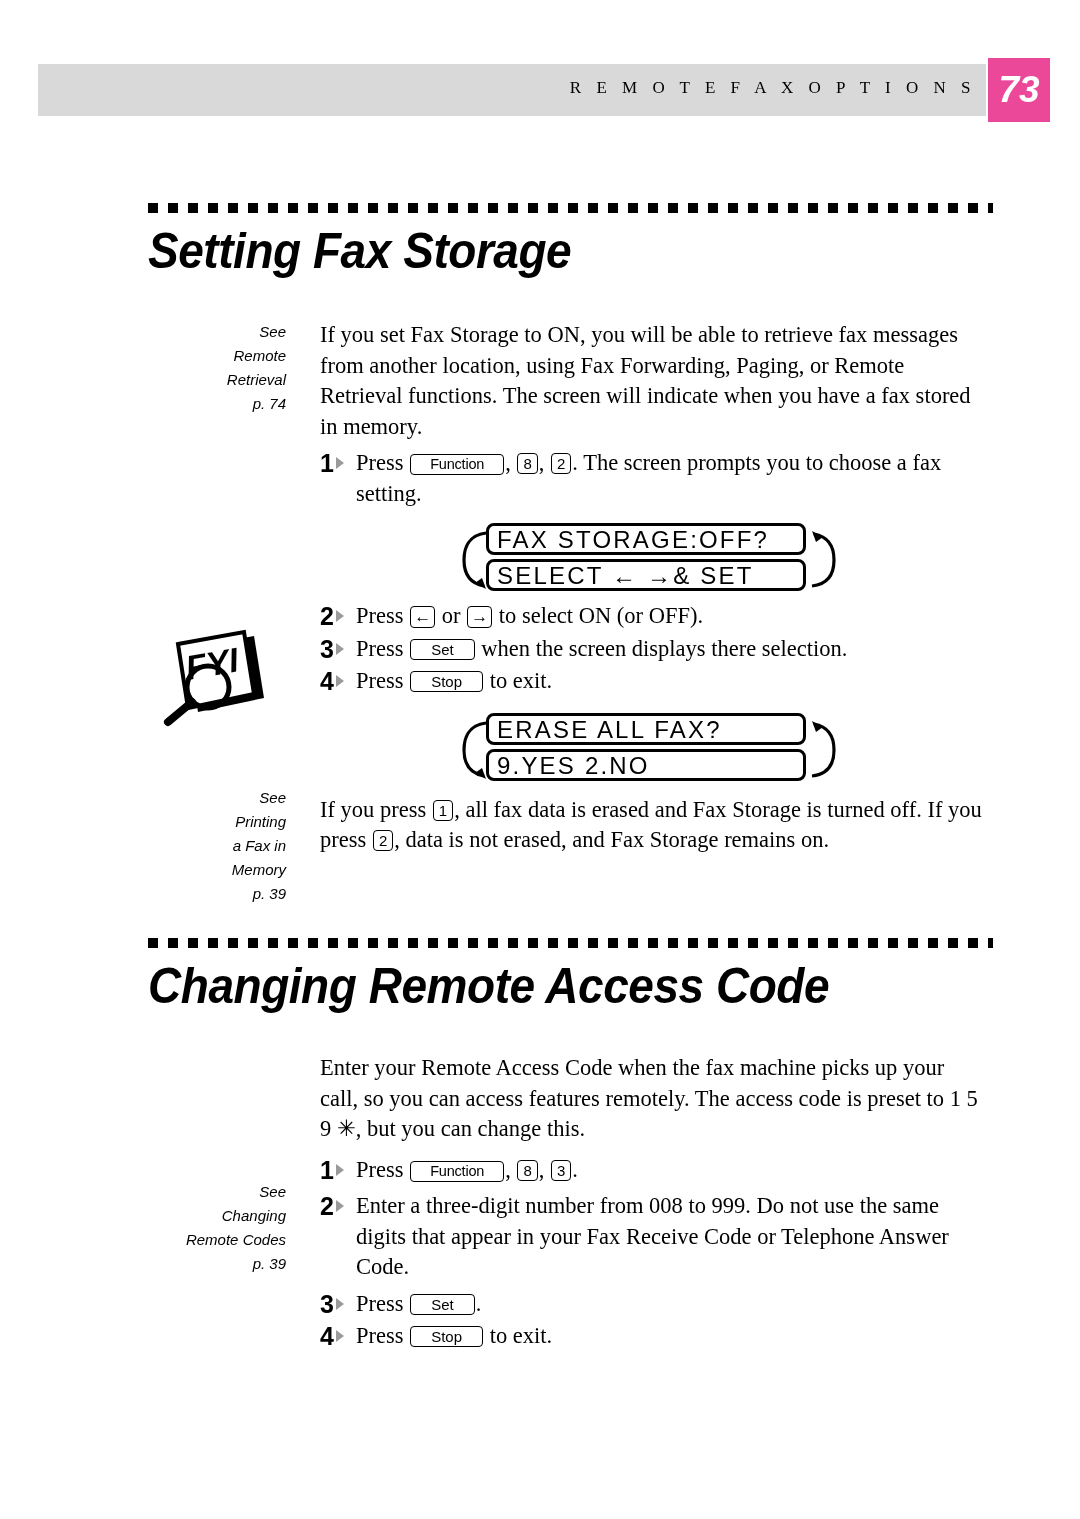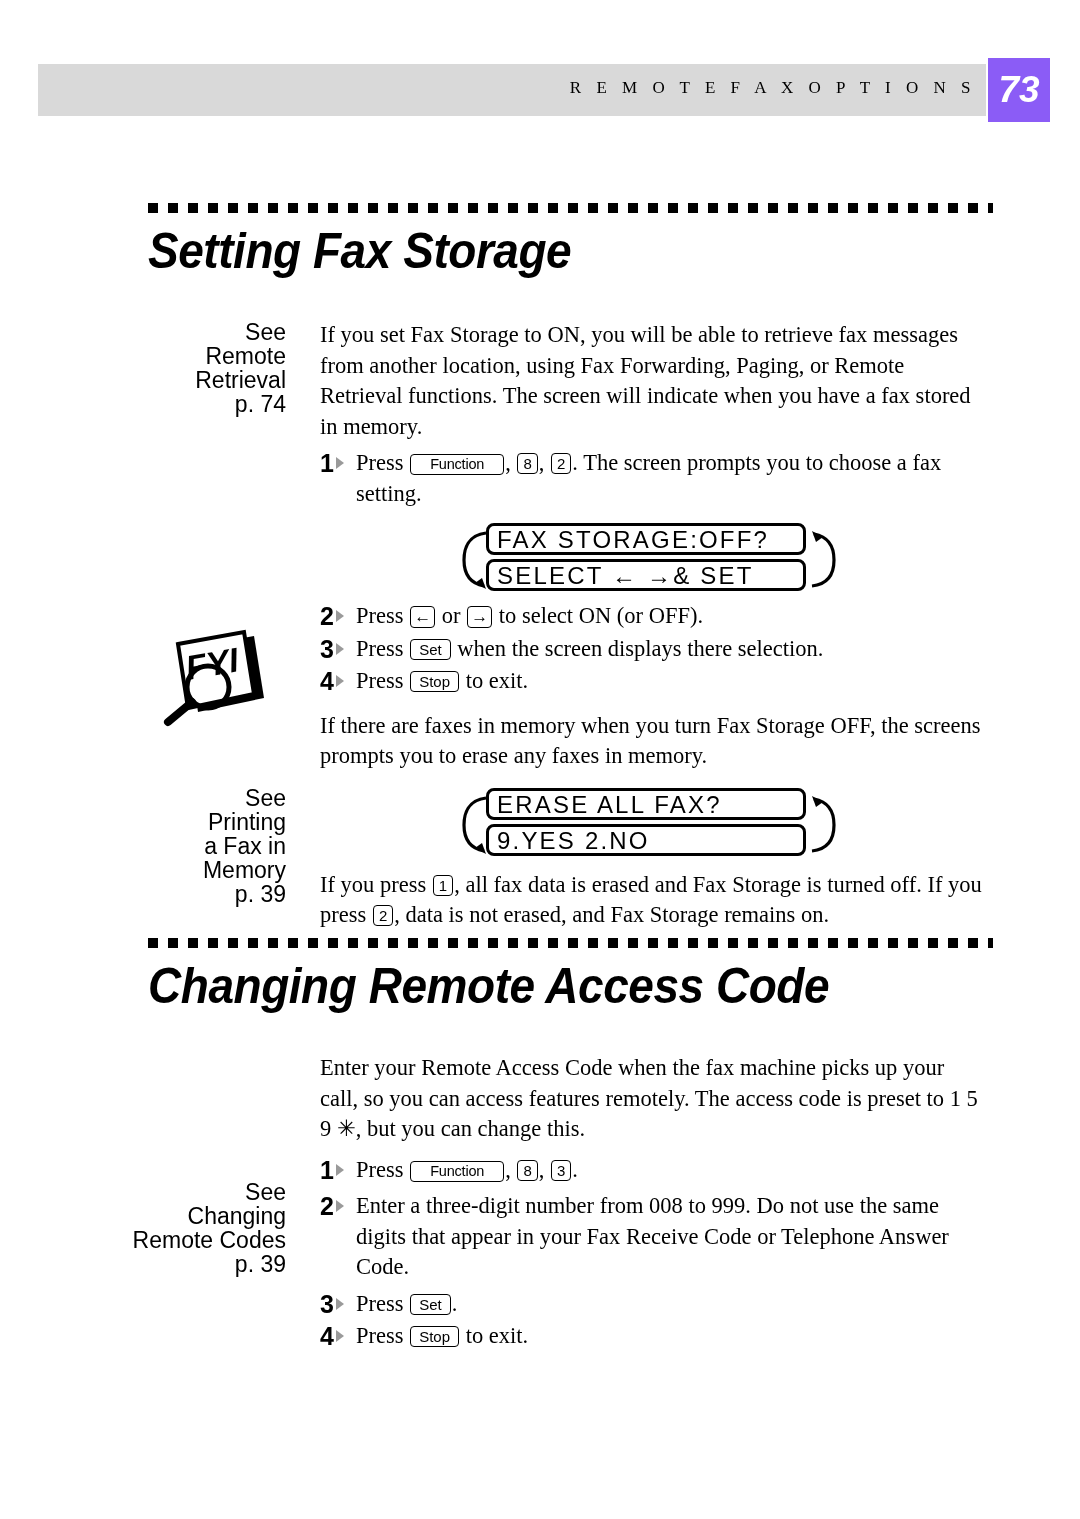--- a/index.html
+++ b/index.html
@@ -41,21 +41,21 @@
     letter-spacing: 5.5px;
     font-weight: 400;
     white-space: nowrap;
   }
   .page-num-box {
     position: absolute;
     left: 950px;
     top: -6px;
     width: 62px;
     height: 64px;
-    background: #8b5cf6;
+    background: #ec4899;
     color: #ffffff;
     font-family: "Liberation Sans", sans-serif;
     font-weight: bold;
     font-size: 37px;
     display: flex;
     align-items: center;
     justify-content: center;
     font-style: italic;
   }
 
@@ -102,23 +102,24 @@
     text-align: left;
   }
 
   
   .margin-note {
     position: absolute;
     width: 168px;
     left: 118px;
     text-align: right;
     font-family: "Liberation Sans", sans-serif;
-    font-size: 23px;
+    font-size: 15px;
     line-height: 24px;
     color: #000000;
+    font-style: italic;
   }
 
   
   .step {
     position: relative;
     display: flex;
     align-items: flex-start;
     margin-top: 6px;
   }
   .step-marker {
@@ -145,21 +146,21 @@
     flex: 1 1 auto;
     font-size: 22.5px;
     line-height: 30.5px;
   }
 
   
   .key {
     display: inline-block;
     border: 1.5px solid #000;
     border-radius: 4px;
-    padding: 0px 8px;
+    padding: 0px 20px;
     margin: 0 1px;
     font-family: "Liberation Sans", sans-serif;
     font-size: 15px;
     line-height: 19px;
     vertical-align: 1px;
     background: #fff;
     white-space: nowrap;
   }
   .key.wide { padding: 0 19px; font-size: 14.5px; letter-spacing: -0.2px;}
   .key.digit { padding: 0 5px; font-size: 15px; }
@@ -282,21 +283,20 @@
 
   <div class="step tight">
     <div class="step-marker"><span>4</span><span class="tri"></span></div>
     <div class="step-text">
       <span>Press</span>
       <span class="key">Stop</span>
       <span>to exit.</span>
     </div>
   </div>
 
-  <p class="para" style="margin-top:14px;">If there are faxes in memory when you turn Fax Storage OFF, the screens prompts you to erase any faxes in memory.</p>
 
   <div class="lcd-wrap" style="margin-top:16px;">
     <svg class="lcd-arrow left" width="30" height="66" viewBox="0 0 30 66">
       <path d="M26 6 C8 8 4 22 4 33 C4 44 8 56 24 59" fill="none" stroke="#000" stroke-width="3.2"></path>
       <path d="M26 62 L15 56 L22 51 Z" fill="#000"></path>
     </svg>
     <div class="lcd-line l1">ERASE ALL FAX?</div>
     <div class="lcd-line l2">9.YES 2.NO</div>
     <svg class="lcd-arrow right" width="30" height="66" viewBox="0 0 30 66">
       <path d="M4 59 C22 57 26 44 26 33 C26 22 22 10 6 7" fill="none" stroke="#000" stroke-width="3.2"></path>

